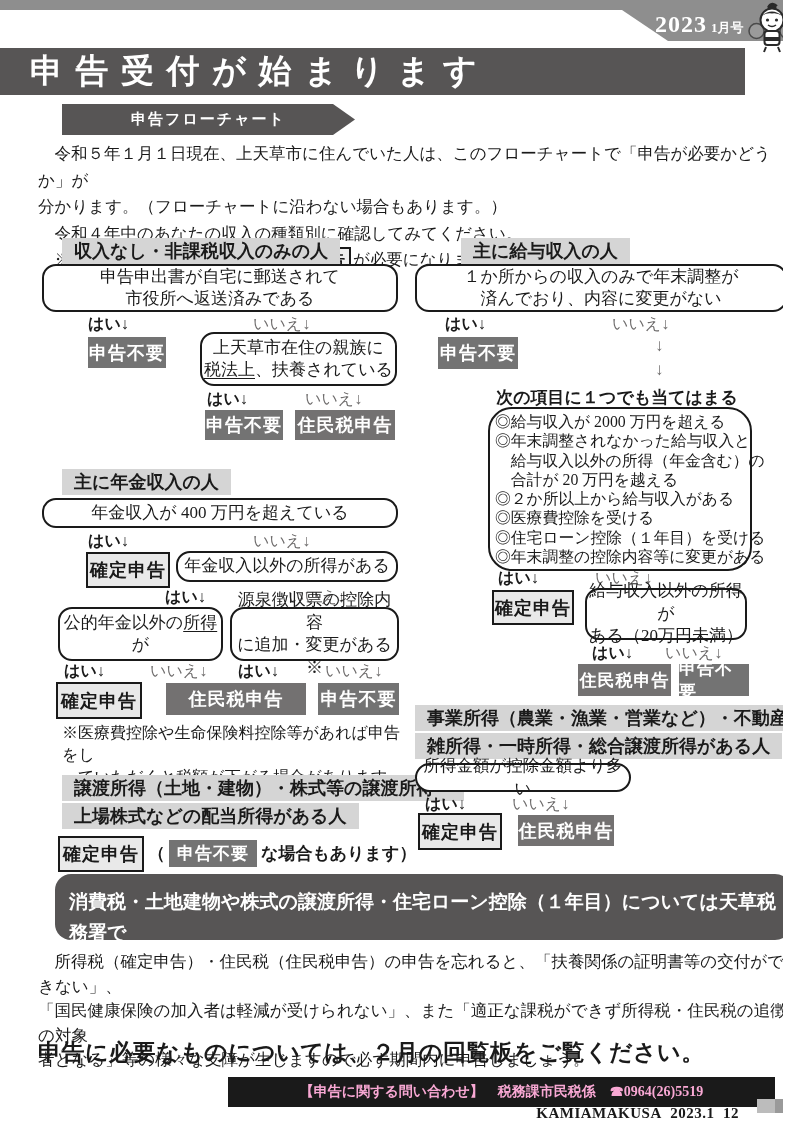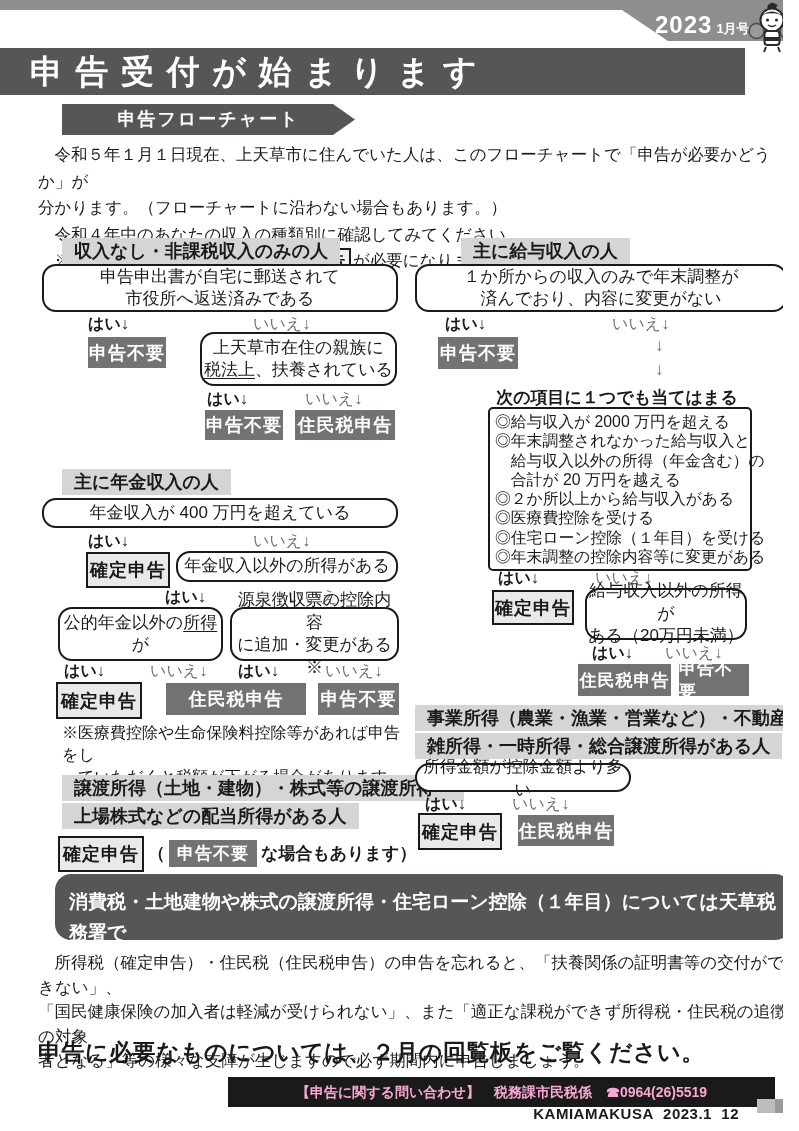--- a/index.html
+++ b/index.html
@@ -1,32 +1,32 @@
 <!DOCTYPE html>
 <html><head>
 <meta charset="utf-8">
 <style>
   html,body{margin:0;padding:0;background:#fff;}
   .page{position:relative;width:783px;height:1131px;background:#fff;overflow:hidden;
-        font-family:Liberation Sans, sans-serif;color:#1a1a1a;}
+        font-family:Liberation Serif, serif;color:#1a1a1a;}
   .abs{position:absolute;}
 
   
   .topbar{position:absolute;left:0;top:0;width:799px;height:10px;background:#8e8e8e;}
   .issueband{position:absolute;left:622px;top:10px;width:177px;height:31px;background:#8e8e8e;
              clip-path:polygon(0 0,100% 0,100% 100%,46px 100%);}
   .issuetext{position:absolute;left:655px;top:11px;color:#fff;white-space:nowrap;}
   .issuetext .yr{font-size:24px;font-weight:bold;letter-spacing:1px;}
   .issuetext .mo{font-size:13px;font-weight:bold;margin-left:4px;}
   .titleband{position:absolute;left:0;top:48px;width:745px;height:47px;background:#575555;}
   .titleband span{display:block;padding-left:30px;line-height:47px;font-size:33px;font-weight:bold;
                   color:#fff;letter-spacing:0.38em;white-space:nowrap;}
   .flowbanner{position:absolute;left:62px;top:104px;width:293px;height:31px;background:#575555;
               clip-path:polygon(0 0,calc(100% - 22px) 0,100% 50%,calc(100% - 22px) 100%,0 100%);
-              color:#fff;font-weight:bold;font-size:18px;text-align:center;line-height:31px;letter-spacing:2px;}
+              color:#fff;font-weight:bold;font-size:15px;text-align:center;line-height:31px;letter-spacing:2px;}
 
   
   .para{font-size:16.5px;line-height:26.5px;}
   .inlinebox{display:inline-block;border:2px solid #1a1a1a;background:#efefef;font-weight:bold;
              padding:0 4px;line-height:21px;margin:0 2px;}
 
   
   .sechead{position:absolute;background:#d5d5d5;font-weight:bold;font-size:18px;line-height:26px;
            padding:0 12px;white-space:nowrap;}
   .qbox{position:absolute;border:2.5px solid #1a1a1a;border-radius:14px;background:#fff;
@@ -35,21 +35,21 @@
   .r-black{position:absolute;background:#737373;color:#fff;font-weight:bold;font-size:18px;
            display:flex;align-items:center;justify-content:center;letter-spacing:1px;}
   .r-gray{position:absolute;background:#737171;color:#fff;font-weight:bold;font-size:18px;
           display:flex;align-items:center;justify-content:center;letter-spacing:1px;}
   .r-light{position:absolute;background:#e9e9e9;border:2.5px solid #1a1a1a;color:#1a1a1a;
            font-weight:bold;font-size:18px;display:flex;align-items:center;justify-content:center;letter-spacing:1px;}
   .lbl-yes{position:absolute;font-weight:bold;font-size:16px;color:#1a1a1a;white-space:nowrap;}
   .lbl-no{position:absolute;font-size:16px;color:#6e6c6c;white-space:nowrap;}
   .garrow{position:absolute;color:#6e6c6c;font-size:17px;font-weight:bold;}
   .u{text-decoration:underline;text-underline-offset:3px;}
-  .listbox{position:absolute;border:2.5px solid #1a1a1a;border-radius:5px;background:#fff;
+  .listbox{position:absolute;border:2.5px solid #1a1a1a;border-radius:24px;background:#fff;
            font-size:15.8px;line-height:19.3px;padding:3px 5px;}
   .listbox div{white-space:nowrap;}
   .note{position:absolute;font-size:16px;line-height:22px;}
   .bignotice{position:absolute;left:55px;top:874px;width:736px;height:66px;background:#575555;
              border-radius:16px;color:#fff;font-weight:bold;font-size:19px;line-height:31px;
              padding:12px 0 0 14px;box-sizing:border-box;}
   .cta{position:absolute;left:38px;top:1037px;font-size:23px;font-weight:bold;letter-spacing:0.5px;}
   .contactbar{position:absolute;left:228px;top:1077px;width:547px;height:30px;background:#1a1a1a;
               color:#f9a8d4;font-weight:bold;font-size:14px;text-align:center;line-height:30px;}
   .pagefoot{position:absolute;right:44px;top:1105px;font-size:15px;font-weight:bold;letter-spacing:0.5px;}

